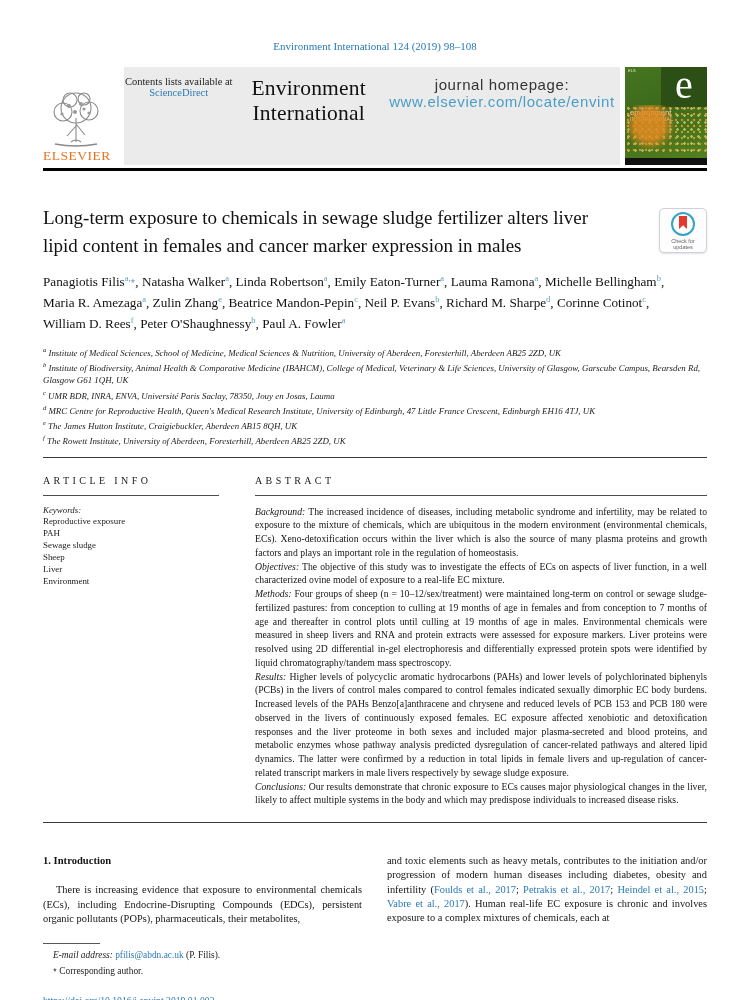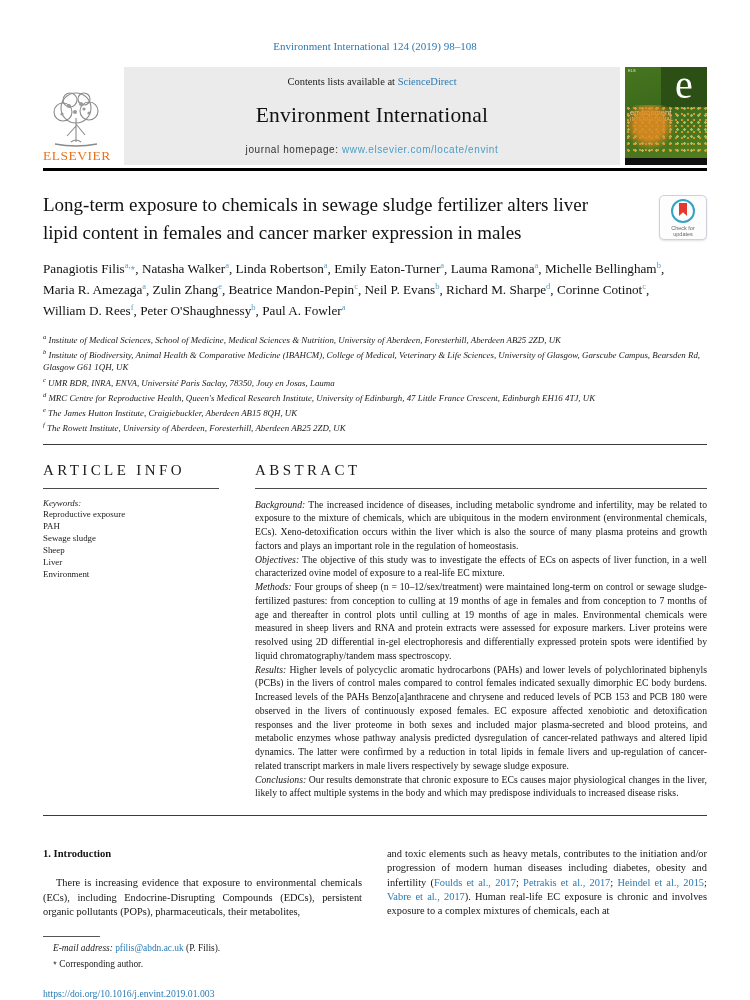--- a/index.html
+++ b/index.html
@@ -11,25 +11,25 @@
   .page { width:664px; margin:0 auto; position:relative; }
 
   
   .citation { margin-top:40px; text-align:center; font-size:11px; color:#2a7ab5; }
 
   
   .header { display:flex; margin-top:15px; height:98px; align-items:stretch; }
   .logo-box { width:76px; background:#fff; display:flex; flex-direction:column; align-items:flex-start; justify-content:flex-end; padding-bottom:1px; }
   .logo-tree { display:block; }
   .logo-word { font-size:13.5px; color:#e8731d; letter-spacing:0.5px; margin-top:-2px; font-family:"Liberation Serif", serif; }
-  .header-center { flex:1; background:#ebebeb; margin:0 5px; display:flex; flex-direction:column; justify-content:space-between; text-align:center; padding:9px 0 10px; }
+  .header-center { flex:1; background:#ebebeb; margin:0 5px; display:flex; flex-direction:row; justify-content:space-between; text-align:center; padding:9px 0 10px; }
   .contents-line { font-size:10.5px; color:#222; }
   .contents-line .blue-link { color:#2a7ab5; }
   .journal-name { font-size:21.5px; color:#111; letter-spacing:0.2px; }
-  .homepage-line { font-family:"Liberation Sans", sans-serif; font-size:10px; letter-spacing:0.6px; color:#333; }
+  .homepage-line { font-family:"Liberation Sans", sans-serif; font-size:15px; letter-spacing:0.6px; color:#333; }
   .homepage-line .blue-link { color:#4a9ec6; }
 
   
   .cover { width:82px; position:relative; background:linear-gradient(160deg,#47761f 0%,#3c6a1c 40%,#55821f 100%); overflow:hidden; }
   .cover-dots {
     position:absolute; left:0; top:38px; right:0; bottom:10px;
     background-image:
       radial-gradient(circle at 30% 40%, rgba(226,138,32,0.85) 0 22%, rgba(226,138,32,0) 40%),
       radial-gradient(circle, rgba(233,150,40,0.9) 0 1.2px, rgba(0,0,0,0) 1.6px),
       radial-gradient(circle, rgba(190,215,120,0.8) 0 1.1px, rgba(0,0,0,0) 1.5px);
@@ -38,42 +38,42 @@
   .cover-e { position:absolute; top:0; right:0; width:46px; height:40px; background:#2c4f15; color:#fff; font-size:40px; line-height:36px; text-align:center; font-family:"Liberation Serif", serif; }
   .cover-title { position:absolute; top:42px; left:5px; color:#f2efe6; font-family:"Liberation Sans", sans-serif; font-size:7.5px; line-height:7px; text-shadow:0 0 2px rgba(0,0,0,.4); }
   .cover-title .t2 { font-size:4.8px; letter-spacing:0.4px; }
   .cover-bar { position:absolute; left:0; right:0; bottom:0; height:7px; background:#111; }
   .cover-corner { position:absolute; top:2px; left:3px; color:#e7e3d5; font-size:4px; line-height:4px; font-family:"Liberation Sans", sans-serif; }
 
   .thick-rule { border:none; border-top:3px solid #000; margin:3px 0 0 0; }
   .rule-thin { border:none; border-top:1px solid #3a3a3a; margin:0; }
 
   
-  .title-row { display:flex; margin-top:20px; }
+  .title-row { display:flex; margin-top:33px; }
   .title { font-size:19px; line-height:27.5px; width:578px; color:#111; }
   .badge { margin-left:auto; margin-top:4px; width:46px; height:40px; border:1px solid #d0d0d8; border-radius:5px; box-shadow:0 1px 2px rgba(0,0,0,.12); display:flex; flex-direction:column; align-items:center; padding-top:3px; background:#fdfdfd; }
   .badge-circle { width:20px; height:20px; border:2px solid #35a3c4; border-radius:50%; position:relative; overflow:hidden; }
   .badge-pin { position:absolute; left:6px; top:2px; width:8px; height:13px; background:#e4392f; clip-path:polygon(0 0,100% 0,100% 100%,50% 72%,0 100%); }
   .badge-text { font-family:"Liberation Sans", sans-serif; font-size:5.5px; line-height:6px; color:#666; text-align:center; margin-top:2px; }
 
   
   .authors { margin-top:11px; font-size:13.2px; line-height:17.5px; color:#111; width:640px; }
   .authors sup { color:#5b9fc4; font-size:8.5px; }
 
   
   .affiliations { margin-top:11px; font-size:8.9px; line-height:12.3px; font-style:italic; color:#222; }
   .affiliations sup { font-size:6.5px; }
 
   .sep-top { margin-top:9px; }
 
   
   .info-abs { display:flex; margin-top:17px; }
   .col-info { width:176px; margin-right:36px; flex:none; }
   .col-abs { flex:1; }
-  .sec-head { font-size:15px; letter-spacing:3.4px; color:#1b1b1b; }
+  .sec-head { font-size:10px; letter-spacing:3.4px; color:#1b1b1b; }
   .head-rule { border:none; border-top:1px solid #4c4c4c; margin:9px 0 9px 0; }
   .keywords { font-size:8.9px; line-height:11.9px; color:#222; }
   .kw-label { font-style:italic; }
   .abs-sec { font-size:9.7px; line-height:13.75px; text-align:justify; color:#151515; }
   .abs-sec .lbl { font-style:italic; }
   .abs-bottom-rule { margin-top:15px; }
 
   
   .body-cols { display:flex; margin-top:31px; font-size:10.4px; line-height:14.3px; text-align:justify; color:#151515; }
   .body-left { width:319px; margin-right:25px; flex:none; }

